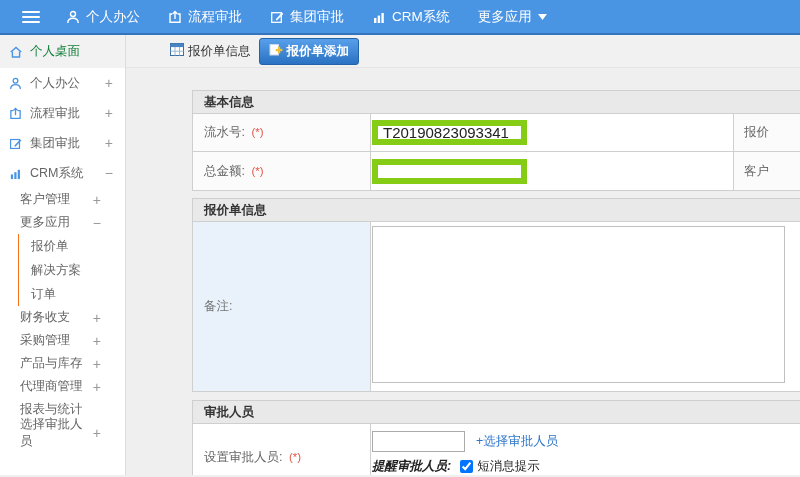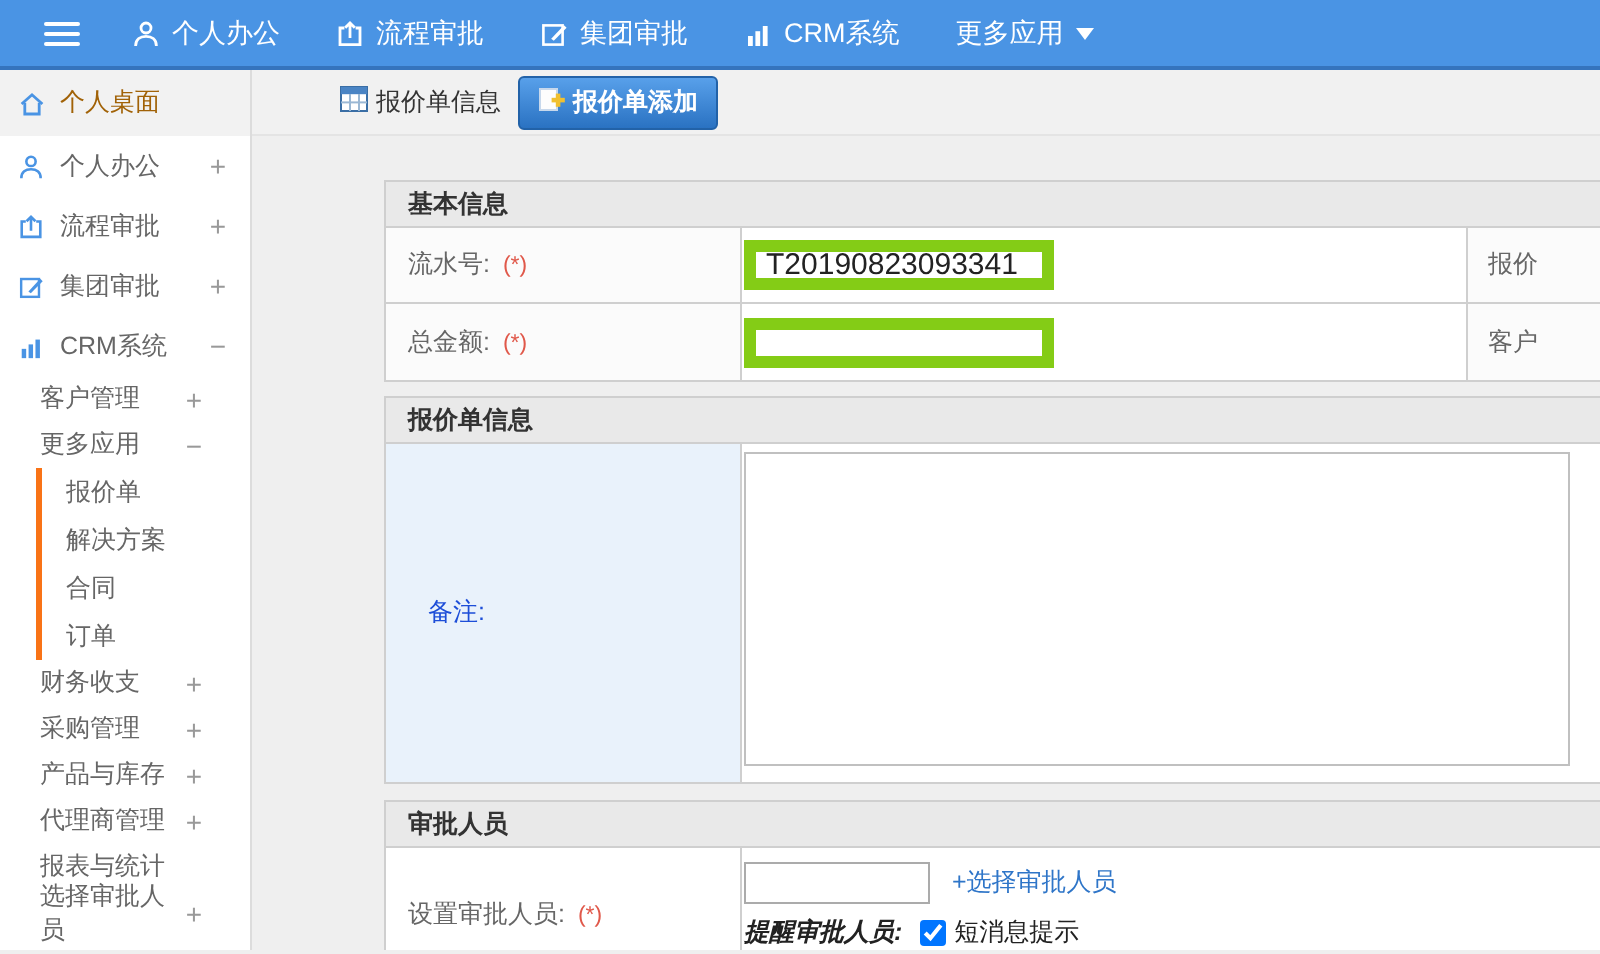--- a/index.html
+++ b/index.html
@@ -19,23 +19,23 @@
   .topnav svg { display:block; }
 
   
   .layout { display:flex; height:440px; }
 
   
   .sidebar { width:126px; background:#fff; border-right:1px solid #dcdcdc; flex:none; }
   .s-item { display:flex; align-items:center; cursor:pointer; color:#666; }
   .s-item .s-ico { width:14px; margin-right:7px; display:flex; }
   .lv1 { height:30px; padding-left:9px; padding-right:12px; }
-  .lv1.selected { height:33px; background:#f2f2f2; color:#a16207; }
+  .lv1.selected { height:33px; background:#f2f2f2; color:#15803d; }
   .lv2 { height:23px; padding-left:20px; padding-right:24px; }
-  .lv3grp { margin-left:18px; border-left:3px solid #f97316; }
+  .lv3grp { margin-left:18px; border-left:1px solid #f97316; }
   .lv3 { height:24px; padding-left:12px; }
   .exp { margin-left:auto; color:#999; font-size:14px; }
 
   
   .content { flex:1; background:#efefef; overflow:hidden; }
   .tabstrip { height:33px; display:flex; align-items:center; padding-left:44px;
     background:#f1f1f1; border-bottom:1px solid #e4e4e4; }
   .tab { display:flex; align-items:center; gap:4px; color:#333; cursor:pointer; white-space:nowrap; }
   .tab.active { margin-left:8px; padding:4px 9px; color:#fff; font-weight:bold;
     background:linear-gradient(#58a0ea,#2a72c2); border:1px solid #2262a8; border-radius:3px; }
@@ -48,21 +48,21 @@
     font-weight:bold; color:#333; font-size:12.5px; }
   td.lbl { background:#fbfbfb; padding-left:11px; vertical-align:middle; color:#666; }
   td.fld { background:#fff; padding-left:1px; vertical-align:middle; }
   td.lbl2 { background:#fbfbfb; padding-left:10px; vertical-align:middle; color:#666; white-space:nowrap; }
   .req { color:#e0584a; font-size:11.5px; margin-left:3px; }
   .r1 { height:38px; } .r2 { height:39px; }
 
   input.txt { height:25px; width:155px; border:6px solid #84cc16; font-size:15px;
     padding:0 5px; color:#222; font-family:"Liberation Sans","DejaVu Sans",sans-serif; }
 
-  td.remark-lbl { background:#e9f2fb; padding-left:21px; vertical-align:middle; color:#1d4ed8; }
+  td.remark-lbl { background:#e9f2fb; padding-left:11px; vertical-align:middle; color:#737373; }
   .remark-row { height:170px; }
   textarea.ta { display:block; margin:4px 0 4px 1px; width:413px; height:157px;
     border:1px solid #c0c0c0; resize:none; }
 
   .appr-row { height:110px; }
   td.appr-lbl { background:#fff; padding-left:11px; padding-top:25px; vertical-align:top; color:#666; }
   td.appr-fld { background:#fff; vertical-align:top; padding:7px 0 0 1px; }
   .appr-line1 { display:flex; align-items:center; }
   input.txt-sm { height:21px; width:93px; border:1px solid #ababab; padding:0 4px; }
   a.choose { color:#2e75c8; text-decoration:none; margin-left:11px; font-size:12.5px; }
@@ -188,23 +188,20 @@
     <div class="s-item lv2">
       <span>更多应用</span>
       <span class="exp">−</span>
     </div>
     <div class="lv3grp">
       <div class="s-item lv3">
         <span>报价单</span>
       </div>
       <div class="s-item lv3">
         <span>解决方案</span>
-      </div>
-      <div class="s-item lv3">
-        <span>合同</span>
       </div>
       <div class="s-item lv3">
         <span>订单</span>
       </div>
     </div>
     <div class="s-item lv2">
       <span>财务收支</span>
       <span class="exp">+</span>
     </div>
     <div class="s-item lv2">

